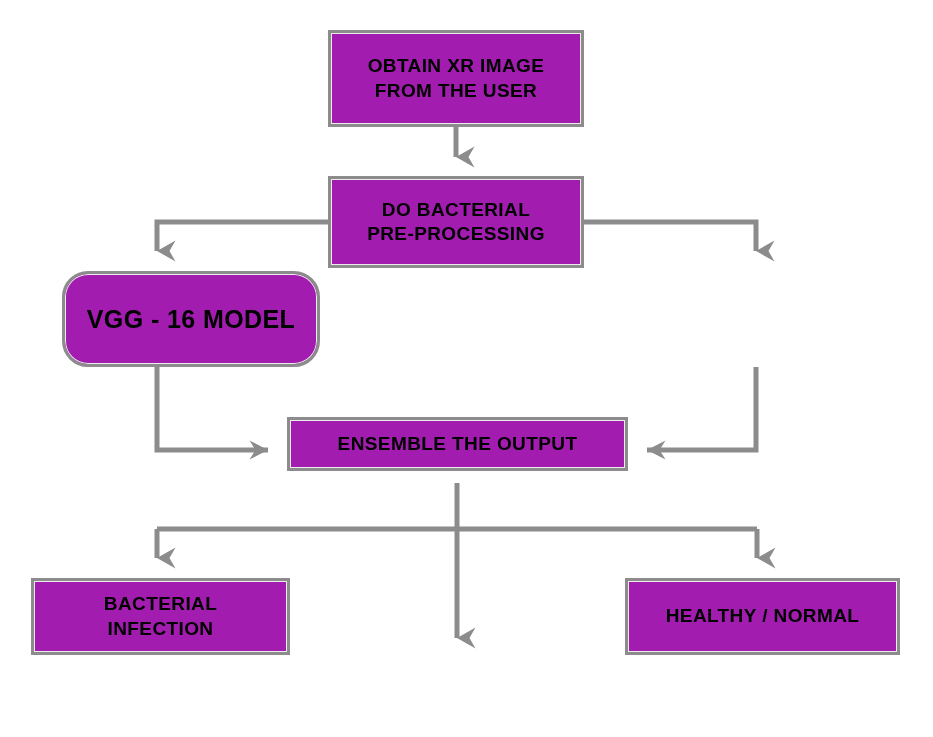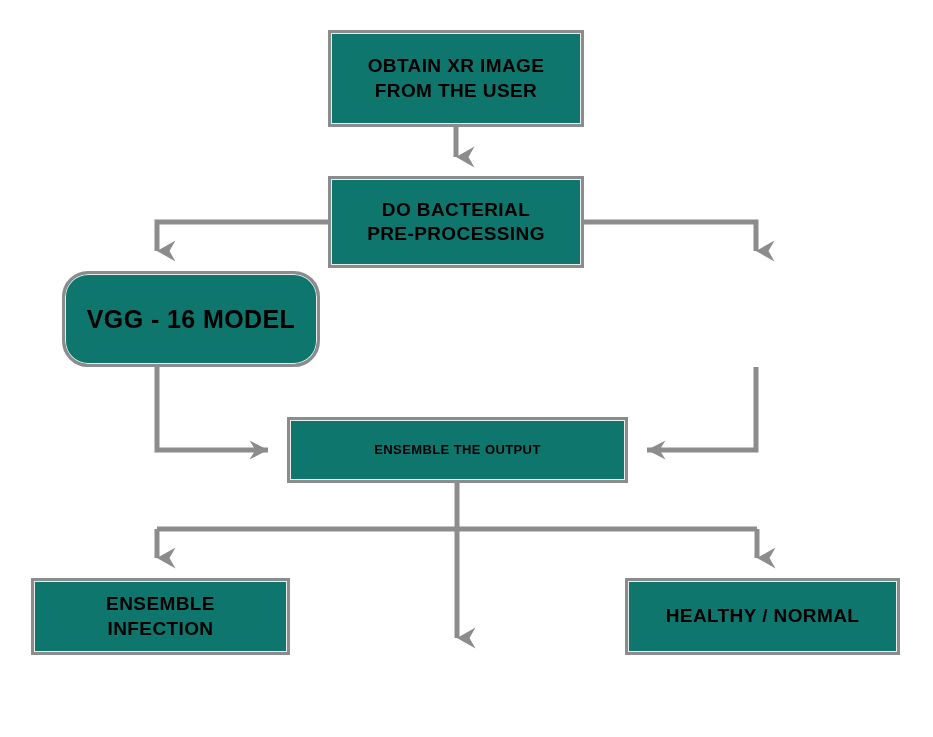--- a/index.html
+++ b/index.html
@@ -18,21 +18,21 @@
   #edges {
     position: absolute;
     left: 0;
     top: 0;
     width: 933px;
     height: 737px;
   }
   .node {
     position: absolute;
     box-sizing: border-box;
-    background: #0f766e;
+    background: #a21caf;
     border: 3px solid #8c8c8c;
     box-shadow: inset 0 0 0 1px #ececec;
     display: flex;
     align-items: center;
     justify-content: center;
     text-align: center;
     color: #000000;
     font-weight: bold;
     letter-spacing: 0.4px;
     line-height: 1.28;
@@ -93,26 +93,26 @@
   <div class="node" style="left:328px; top:176px; width:256px; height:92px; font-size:19px;">
     <span class="node-label">DO BACTERIAL
 PRE-PROCESSING</span>
   </div>
 
   <div class="node rounded" style="left:30px; top:271px; width:258px; height:96px; font-size:25px;margin-left:32px;">
     <span class="node-label">VGG - 16 MODEL</span>
   </div>
 
 
-  <div class="node" style="left:287px; top:417px; width:341px; height:66px; font-size:13px;">
+  <div class="node" style="left:287px; top:417px; width:341px; height:54px; font-size:19px;">
     <span class="node-label">ENSEMBLE THE OUTPUT</span>
   </div>
 
   <div class="node" style="left:31px; top:578px; width:259px; height:77px; font-size:19px;">
-    <span class="node-label">ENSEMBLE
+    <span class="node-label">BACTERIAL
 INFECTION</span>
   </div>
 
 
   <div class="node" style="left:625px; top:578px; width:275px; height:77px; font-size:19px;">
     <span class="node-label">HEALTHY / NORMAL</span>
   </div>
 
 </div>
 

